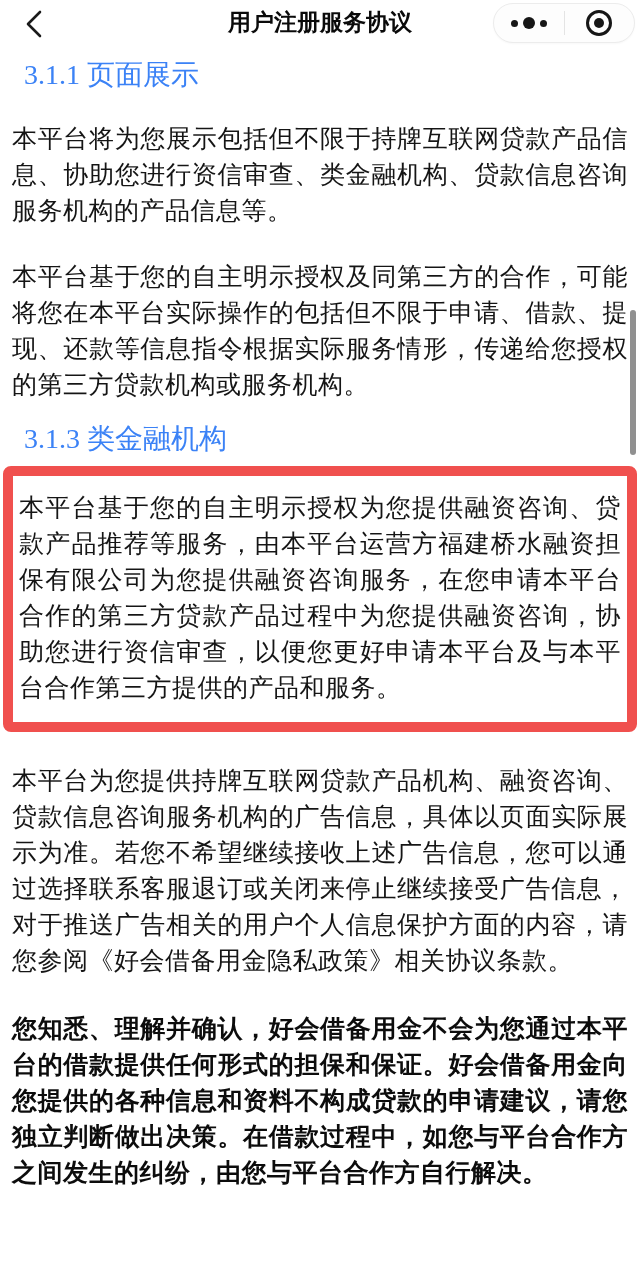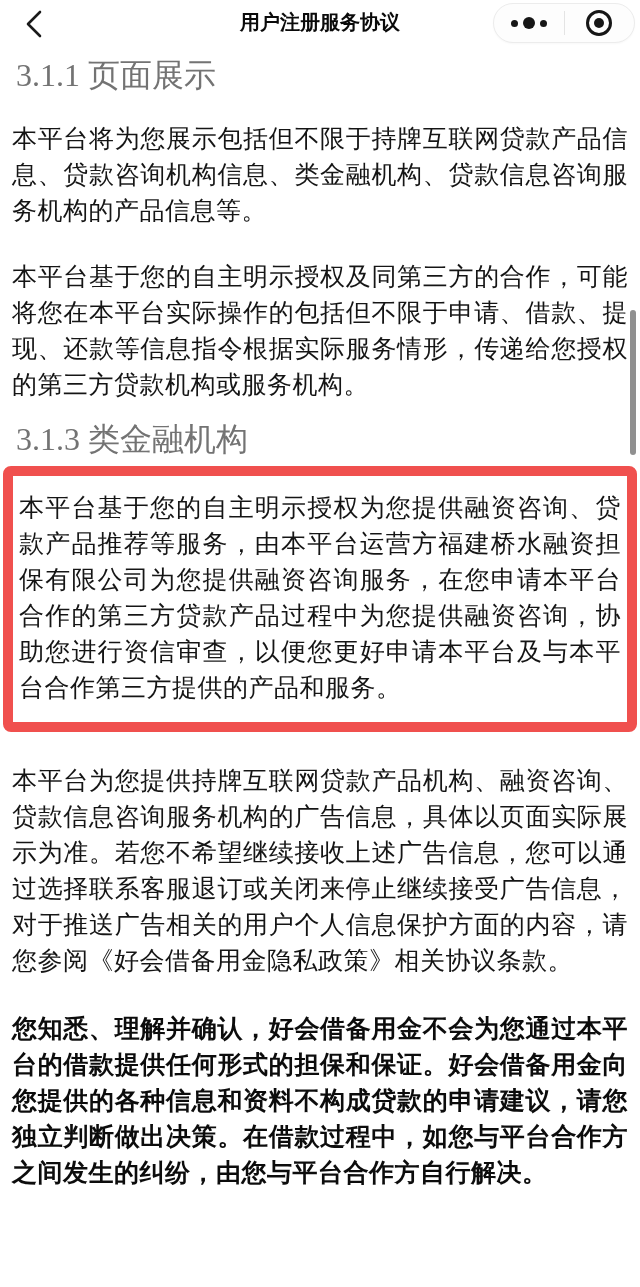--- a/index.html
+++ b/index.html
@@ -26,21 +26,21 @@
   .back-btn{
     position:absolute;left:14px;top:4px;
     width:40px;height:40px;
     display:flex;align-items:center;justify-content:center;
     cursor:pointer;
   }
   .nav-title{
     position:absolute;left:0;right:0;top:0;
     height:48px;line-height:44px;
     text-align:center;
-    font-size:20px;font-weight:700;
+    font-size:23px;font-weight:700;
     color:#0a0a0a;
     pointer-events:none;
   }
   .capsule{
     position:absolute;right:5px;top:3px;
     width:142px;height:40px;
     border:1px solid #ececec;
     border-radius:21px;
     background:#fdfdfd;
     box-shadow:0 1px 2px rgba(0,0,0,0.03);
@@ -64,23 +64,23 @@
     box-sizing:border-box;
     display:flex;align-items:center;justify-content:center;
   }
   .target-dot{width:10px;height:10px;border-radius:50%;background:#161616;}
   
   .content{
     padding:0 12px;
   }
   .h{
     font-family:"Liberation Serif", serif;
-    font-size:32px;line-height:30px;
-    font-weight:400;color:#737373;
-    margin:22px 0 0 4px;
+    font-size:28px;line-height:30px;
+    font-weight:400;color:#3b82f6;
+    margin:22px 0 0 12px;
   }
   .h.first{margin-top:12px;}
   .h.after-box{margin-top:24px;}
   .para{
     font-size:25px;line-height:36px;
     margin:30px 0 0 0;
     color:#151515;
     text-align:justify;
     letter-spacing:0.5px;
   }
@@ -128,21 +128,21 @@
       <div class="target-ring">
         <span class="target-dot"></span>
       </div>
     </div>
   </div>
 </div>
 
 <div class="content">
 
   <h3 class="h first">3.1.1 页面展示</h3>
-  <p class="para">本平台将为您展示包括但不限于持牌互联网贷款产品信息、贷款咨询机构信息、类金融机构、贷款信息咨询服务机构的产品信息等。</p>
+  <p class="para">本平台将为您展示包括但不限于持牌互联网贷款产品信息、协助您进行资信审查、类金融机构、贷款信息咨询服务机构的产品信息等。</p>
 
   <p class="para">本平台基于您的自主明示授权及同第三方的合作，可能将您在本平台实际操作的包括但不限于申请、借款、提现、还款等信息指令根据实际服务情形，传递给您授权的第三方贷款机构或服务机构。</p>
 
   <h3 class="h">3.1.3 类金融机构</h3>
   <div class="highlight-box">
     <p class="para">本平台基于您的自主明示授权为您提供融资咨询、贷款产品推荐等服务，由本平台运营方福建桥水融资担保有限公司为您提供融资咨询服务，在您申请本平台合作的第三方贷款产品过程中为您提供融资咨询，协助您进行资信审查，以便您更好申请本平台及与本平台合作第三方提供的产品和服务。</p>
   </div>
 
   <p class="para">本平台为您提供持牌互联网贷款产品机构、融资咨询、贷款信息咨询服务机构的广告信息，具体以页面实际展示为准。若您不希望继续接收上述广告信息，您可以通过选择联系客服退订或关闭来停止继续接受广告信息，对于推送广告相关的用户个人信息保护方面的内容，请您参阅《好会借备用金隐私政策》相关协议条款。</p>
 

